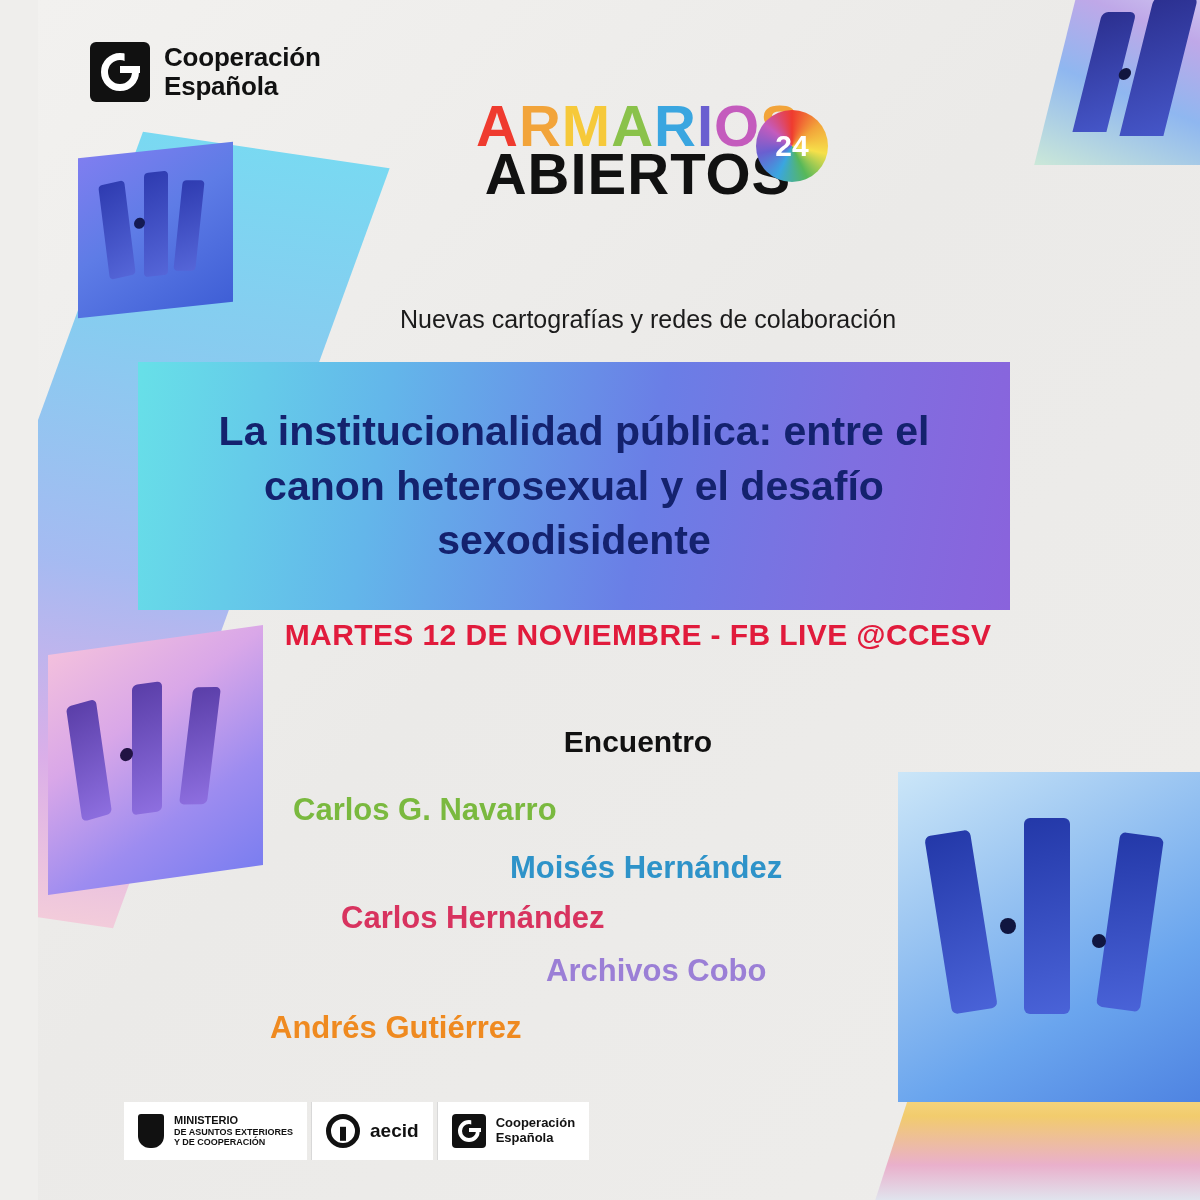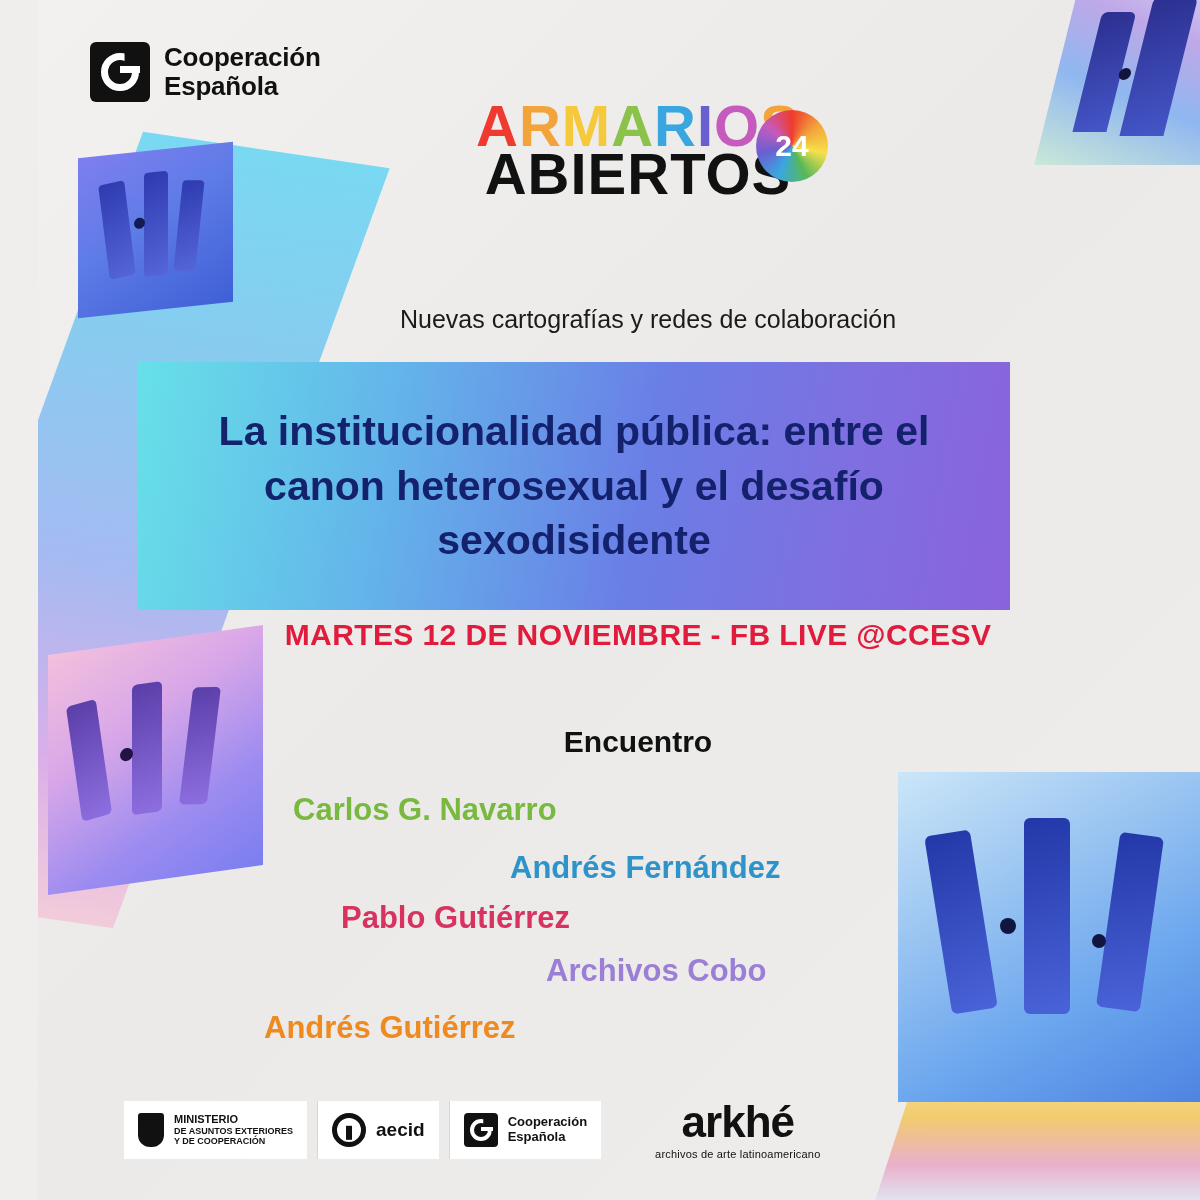--- a/index.html
+++ b/index.html
@@ -284,30 +284,30 @@
   .speaker {
     position: absolute;
     font-size: 31px;
     font-weight: 800;
     white-space: nowrap;
   }
   .sp0 { top: 792px; left: 255px; color: #7ab93f; }
   .sp1 { top: 850px; left: 472px; color: #2e93c9; }
   .sp2 { top: 900px; left: 303px; color: #d8335f; }
   .sp3 { top: 953px; left: 508px; color: #9b7fd6; }
-  .sp4 { top: 1010px; left: 226px; color: #ef8a20; }
+  .sp4 { top: 1010px; left: 232px; color: #ef8a20; }
 
   
   .footer {
     position: absolute;
     left: 46px;
     bottom: 40px;
     display: flex;
     align-items: center;
-    gap: 10px;
+    gap: 4px;
     padding-left: 40px;
   }
   .fbox {
     background: #fff;
     height: 58px;
     display: flex;
     align-items: center;
     padding: 0 14px;
     gap: 10px;
     box-sizing: border-box;
@@ -441,22 +441,22 @@
     <div class="tagline">Nuevas cartografías y redes de colaboración</div>
 
     <div class="banner">
       <div class="banner-text">La institucionalidad pública: entre el canon heterosexual y el desafío sexodisidente</div>
     </div>
 
     <div class="date-line">MARTES 12 DE NOVIEMBRE - FB LIVE @CCESV</div>
 
     <div class="participan">Encuentro</div>
     <div class="speaker sp0" style="color: rgb(122, 185, 63);">Carlos G. Navarro</div>
-    <div class="speaker sp1" style="color: rgb(46, 147, 201);">Andrés Fernández</div>
-    <div class="speaker sp2" style="color: rgb(216, 51, 95);">Pablo Gutiérrez</div>
+    <div class="speaker sp1" style="color: rgb(46, 147, 201);">Moisés Hernández</div>
+    <div class="speaker sp2" style="color: rgb(216, 51, 95);">Carlos Hernández</div>
     <div class="speaker sp3" style="color: rgb(155, 127, 214);">Archivos Cobo</div>
     <div class="speaker sp4" style="color: rgb(239, 138, 32);">Andrés Gutiérrez</div>
   </div>
 
   <div class="footer">
     <div class="fbox">
       <div class="crest"></div>
       <div class="min-text">
         <div class="big">MINISTERIO</div>
         <div>DE ASUNTOS EXTERIORES</div>
@@ -467,19 +467,15 @@
       <div class="aecid-mark"></div>
       <div class="aecid-text">aecid</div>
     </div>
     <div class="fbox">
       <div class="ce-mark-sm"></div>
       <div class="ce-text-sm">
         <div>Cooperación</div>
         <div>Española</div>
       </div>
     </div>
-    <div class="arkhe">
-      <div class="arkhe-word">arkhé</div>
-      <div class="arkhe-sub">archivos de arte latinoamericano</div>
-    </div>
   </div>
 
 </div>
 
 </body></html>

